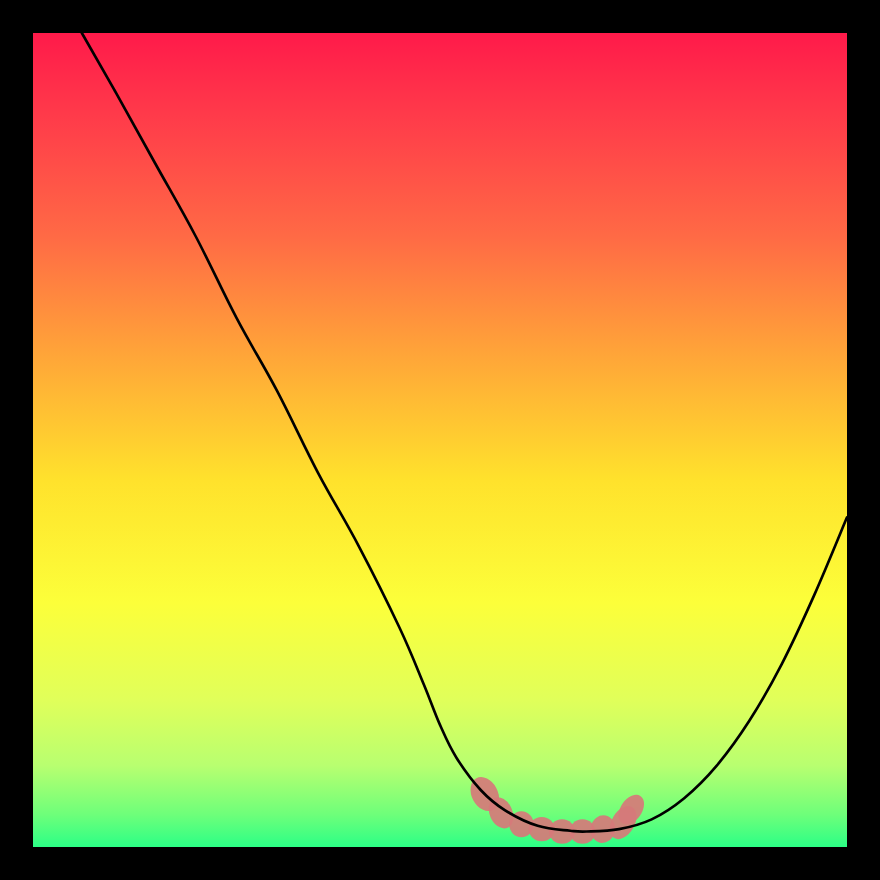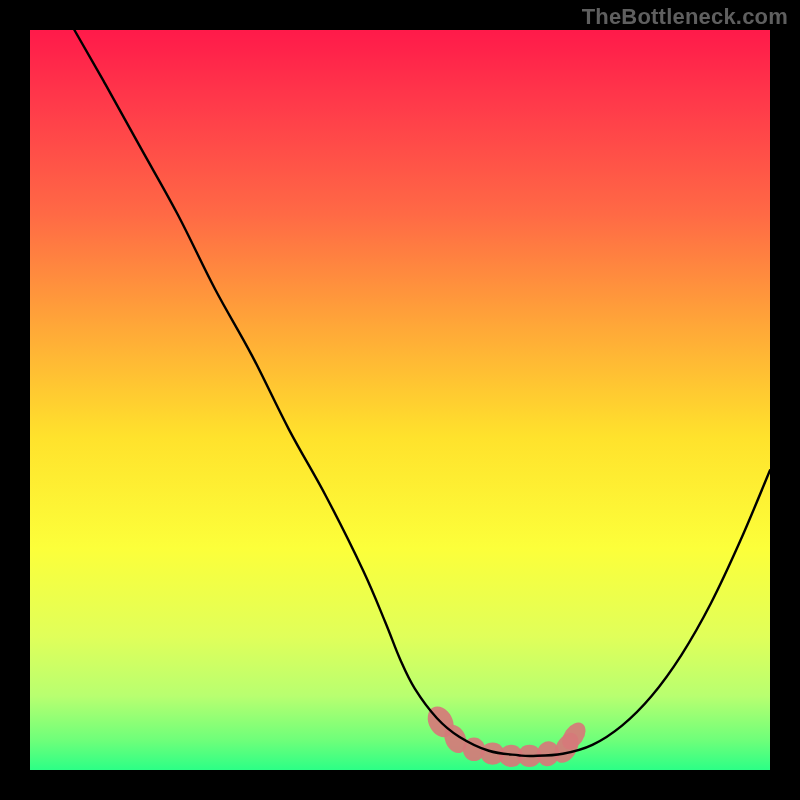--- a/index.html
+++ b/index.html
@@ -29,21 +29,20 @@
     user-select: none;
   }
   svg {
     display: block;
   }
 </style>
 </head>
 <body>
 
 <div class="frame">
-  <div class="watermark">TheBottleneck.com</div>
 
   <svg id="chart-svg" width="800" height="800" viewBox="0 0 800 800" xmlns="http://www.w3.org/2000/svg">
     <defs>
       <linearGradient id="bg-grad" x1="0" y1="0" x2="0" y2="1">
           <stop offset="0.0%" stop-color="#ff1a4a"></stop>
           <stop offset="10.0%" stop-color="#ff3a4a"></stop>
           <stop offset="25.0%" stop-color="#ff6a45"></stop>
           <stop offset="40.0%" stop-color="#ffa738"></stop>
           <stop offset="55.0%" stop-color="#ffe22c"></stop>
           <stop offset="70.0%" stop-color="#fcff3a"></stop>

